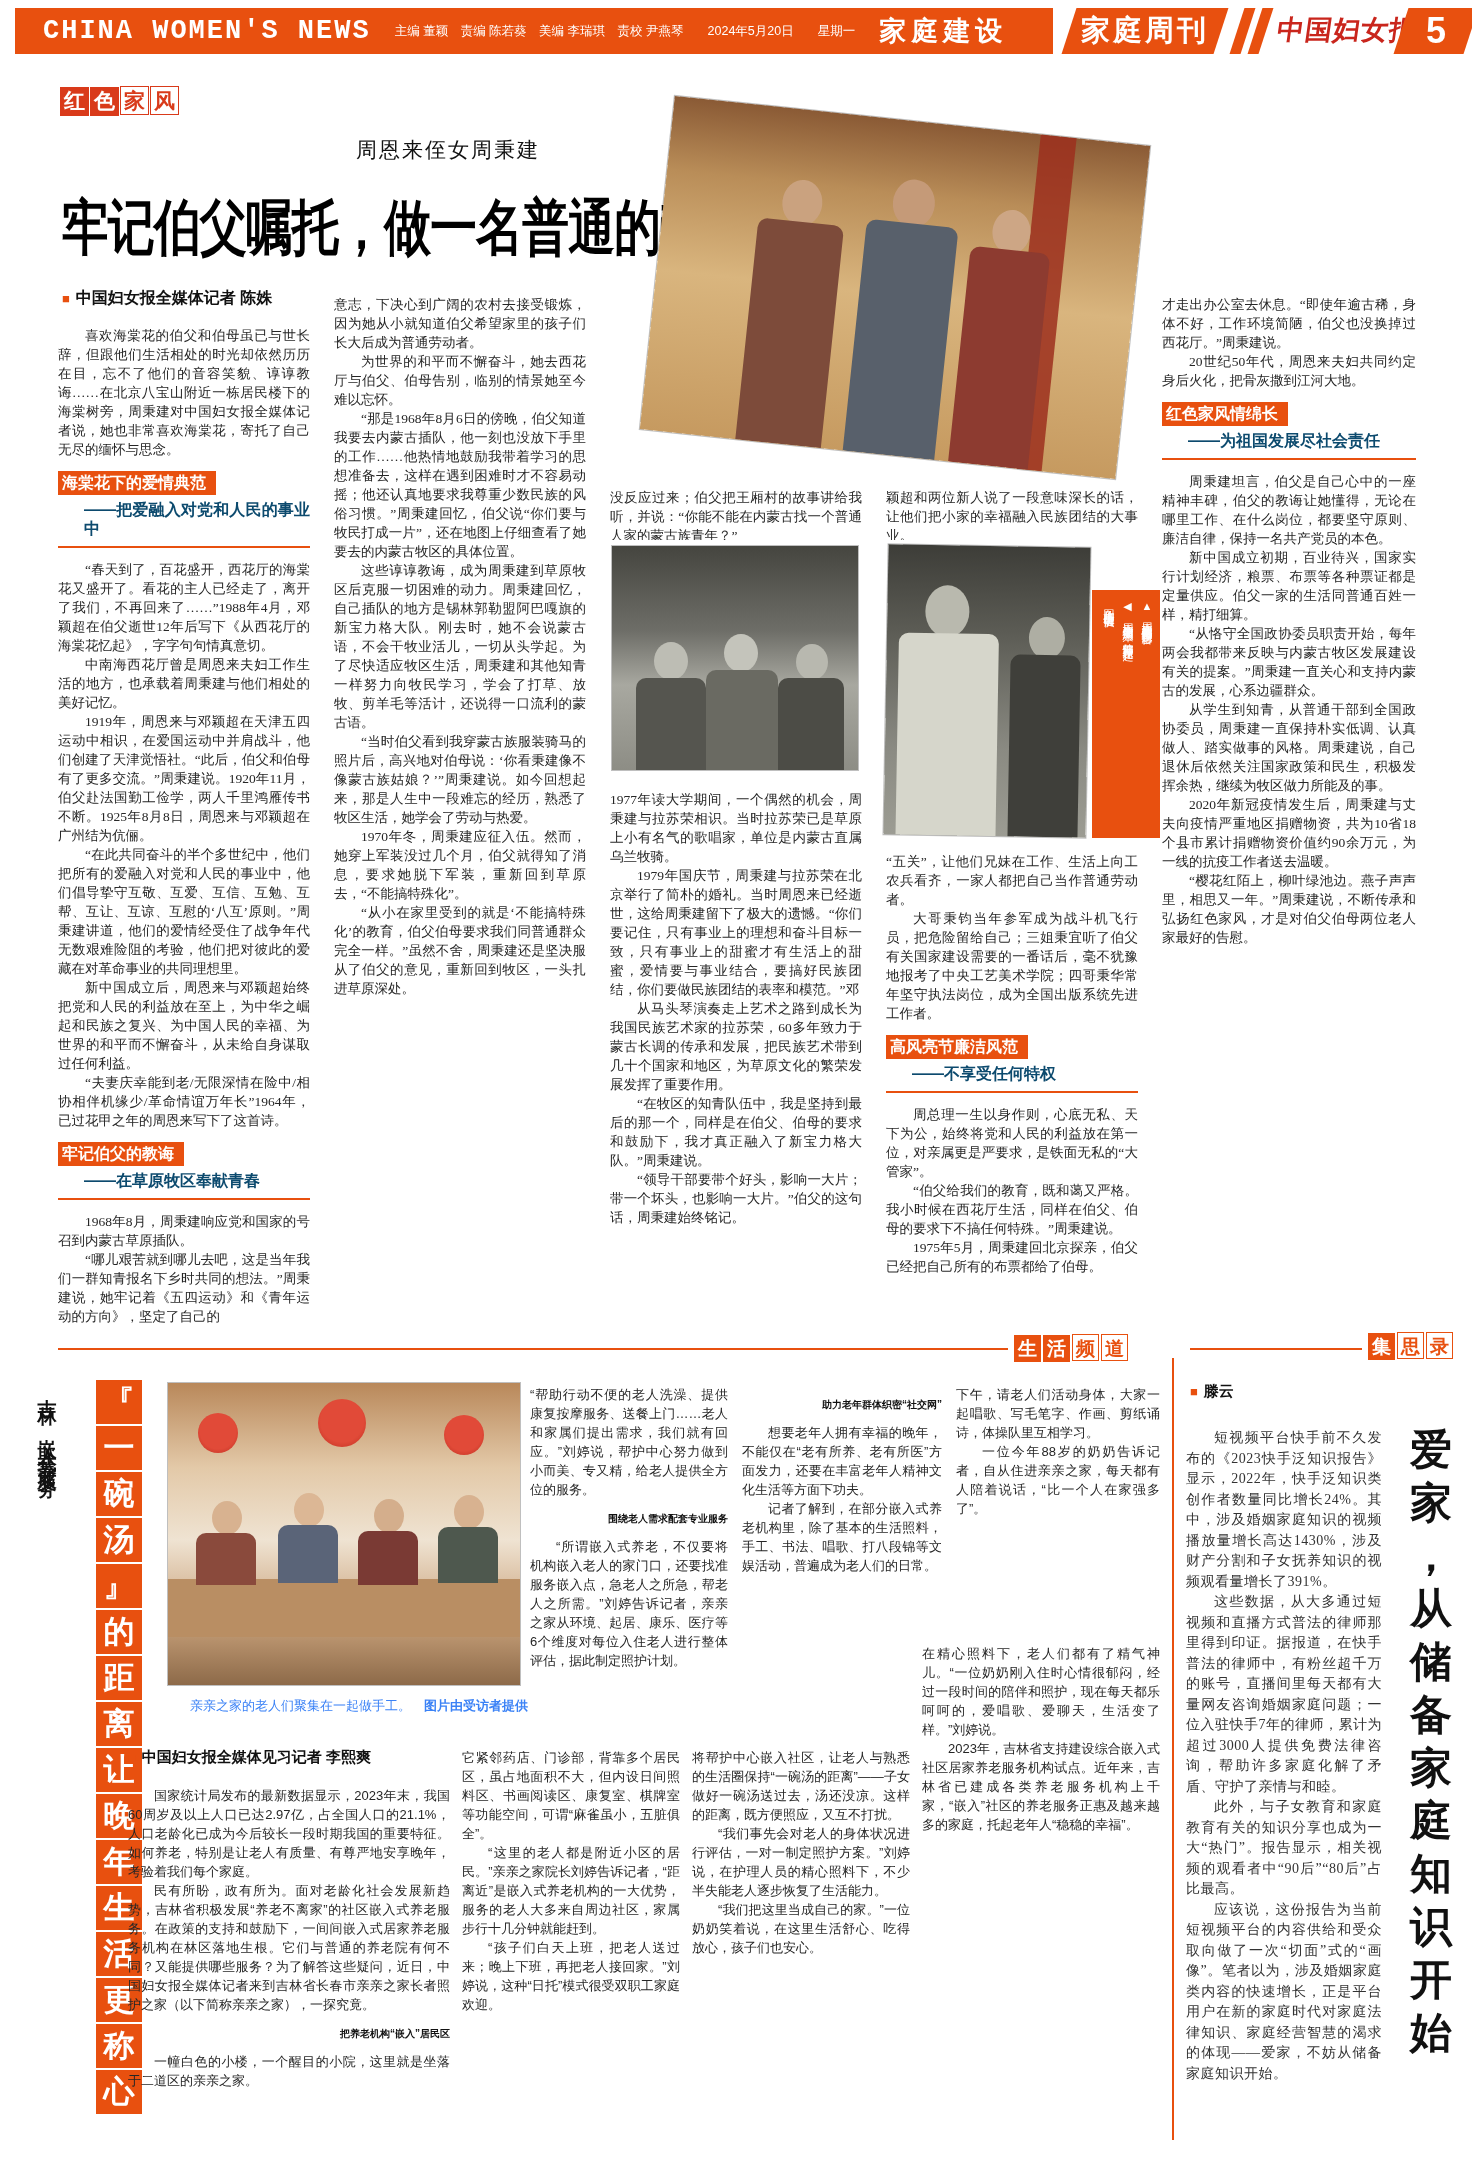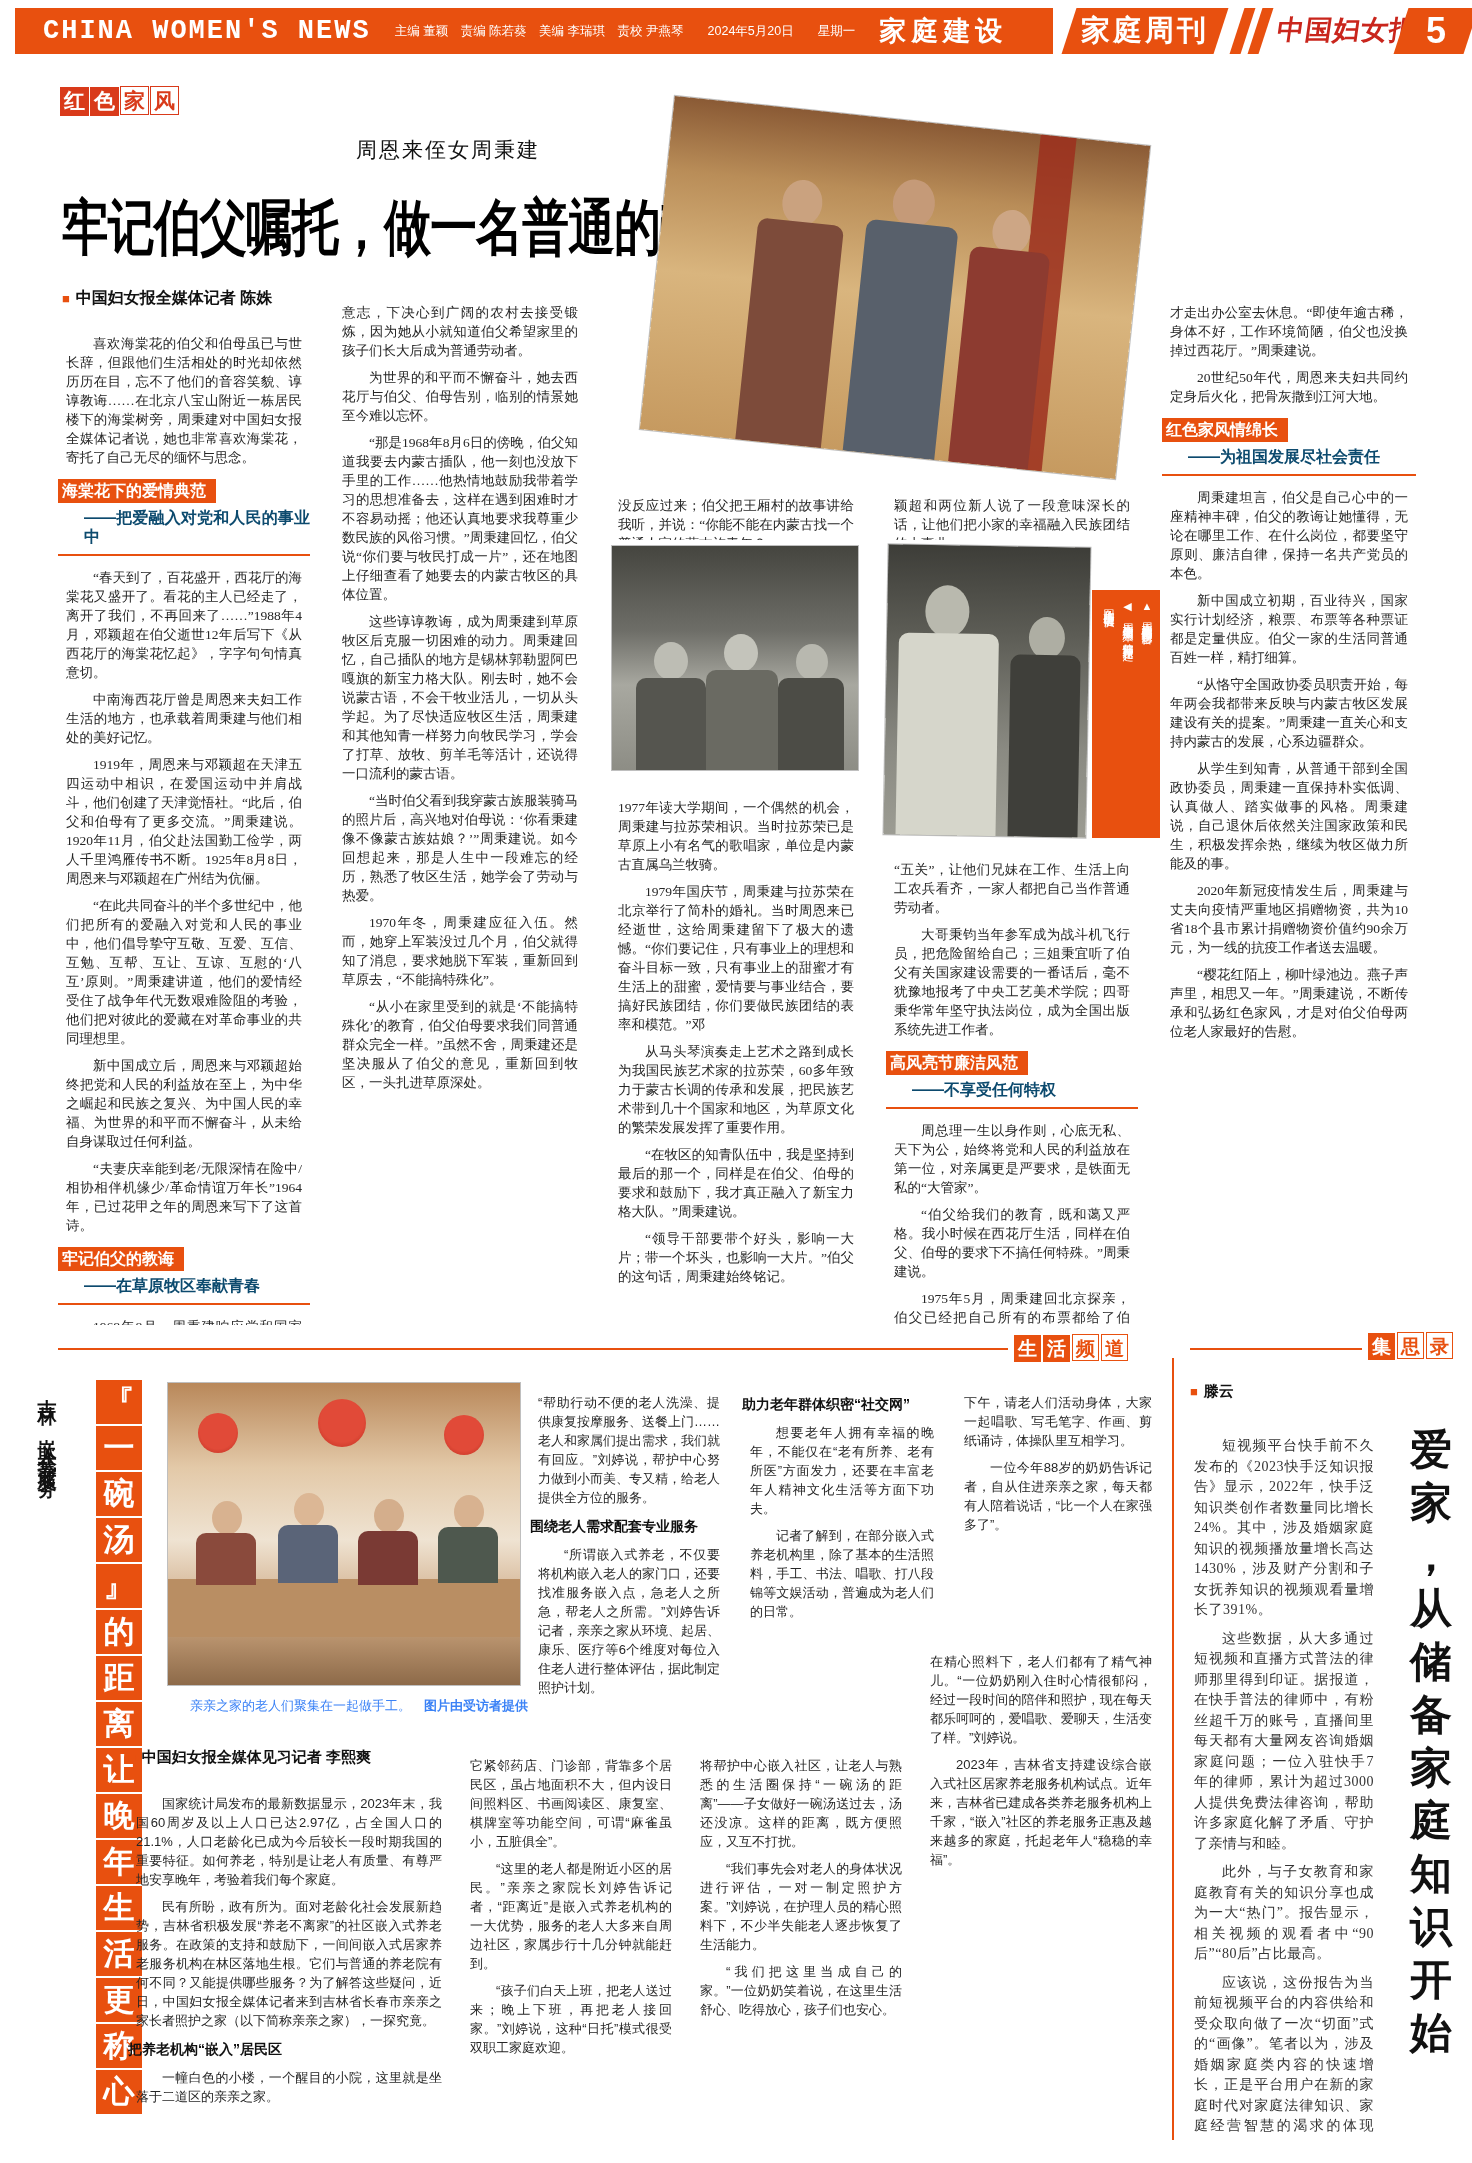--- a/index.html
+++ b/index.html
@@ -21,26 +21,26 @@
   .corner5 span{transform:skewX(18deg);color:#fff;font-size:36px;font-weight:bold}
   
   .tag-chars span{display:inline-block;width:29px;height:29px;line-height:29px;text-align:center;font-weight:bold;font-size:21px;font-family:"Liberation Serif","DejaVu Serif",serif}
   .tag-redfam span:nth-child(-n+2){background:#d93a1a;color:#fff;margin-right:1px}
   .tag-redfam span:nth-child(n+3){color:#d93a1a;border:1px solid #d93a1a;margin-right:1px}
   .kicker{font-size:21px;color:#111;font-weight:500;letter-spacing:2px}
   .headline{font-family:"Liberation Serif","DejaVu Serif",serif;font-weight:bold;color:#000;font-size:60px;white-space:nowrap;transform:scaleX(0.78);transform-origin:left center;letter-spacing:-1px}
   .byline{font-size:16px;font-weight:bold;color:#111}
   .byline .blt{color:#e8500f;margin-right:6px;font-size:13px}
   .col{position:absolute;font-family:"Liberation Serif","DejaVu Serif",serif;font-size:13.5px;line-height:19px;text-align:justify;color:#262626;overflow:hidden}
-  .col p{text-indent:2em;margin:8px}
+  .col p{text-indent:2em;margin:0}
   .col p.ni{text-indent:0}
   .sub-hd{margin:12px 0 12px}
   .sub-hd-label{display:inline-block;background:#e8500f;color:#fff;font-weight:bold;font-size:16px;padding:2px 10px 3px 4px;font-family:"Liberation Sans",sans-serif}
   .sub-hd-line{font-weight:bold;font-size:16px;color:#0c4a6e;margin-top:3px;padding:2px 0 8px 26px;border-bottom:2px solid #e8500f;font-family:"Liberation Sans",sans-serif}
-  .b-sub{text-align:left;font-weight:bold;font-size:14px;color:#111;margin:10px 0 9px;font-family:"Liberation Sans",sans-serif;text-indent:0}
+  .b-sub{text-align:right;font-weight:bold;font-size:10px;color:#111;margin:10px 0 9px;font-family:"Liberation Sans",sans-serif;text-indent:0}
   .photo{position:absolute;overflow:hidden;box-shadow:0 0 0 1px rgba(0,0,0,.25)}
   .cap-box{position:absolute;background:#e8500f;color:#fff;writing-mode:vertical-rl;font-size:11px;line-height:15px;padding:10px 6px;letter-spacing:1px}
   .cap-box div{margin-left:4px}
   .person{position:absolute}
   .head{position:absolute;border-radius:50%}
   .torso{position:absolute;border-radius:10px 10px 0 0}
   
   .chan-chars span{display:inline-block;width:27px;height:27px;line-height:27px;text-align:center;font-weight:bold;font-size:19px;font-family:"Liberation Serif","DejaVu Serif",serif;margin-right:2px}
   .chan-life span:nth-child(-n+2){background:#e8500f;color:#fff}
   .chan-life span:nth-child(n+3){color:#e8500f;border:1px solid #e8500f}

